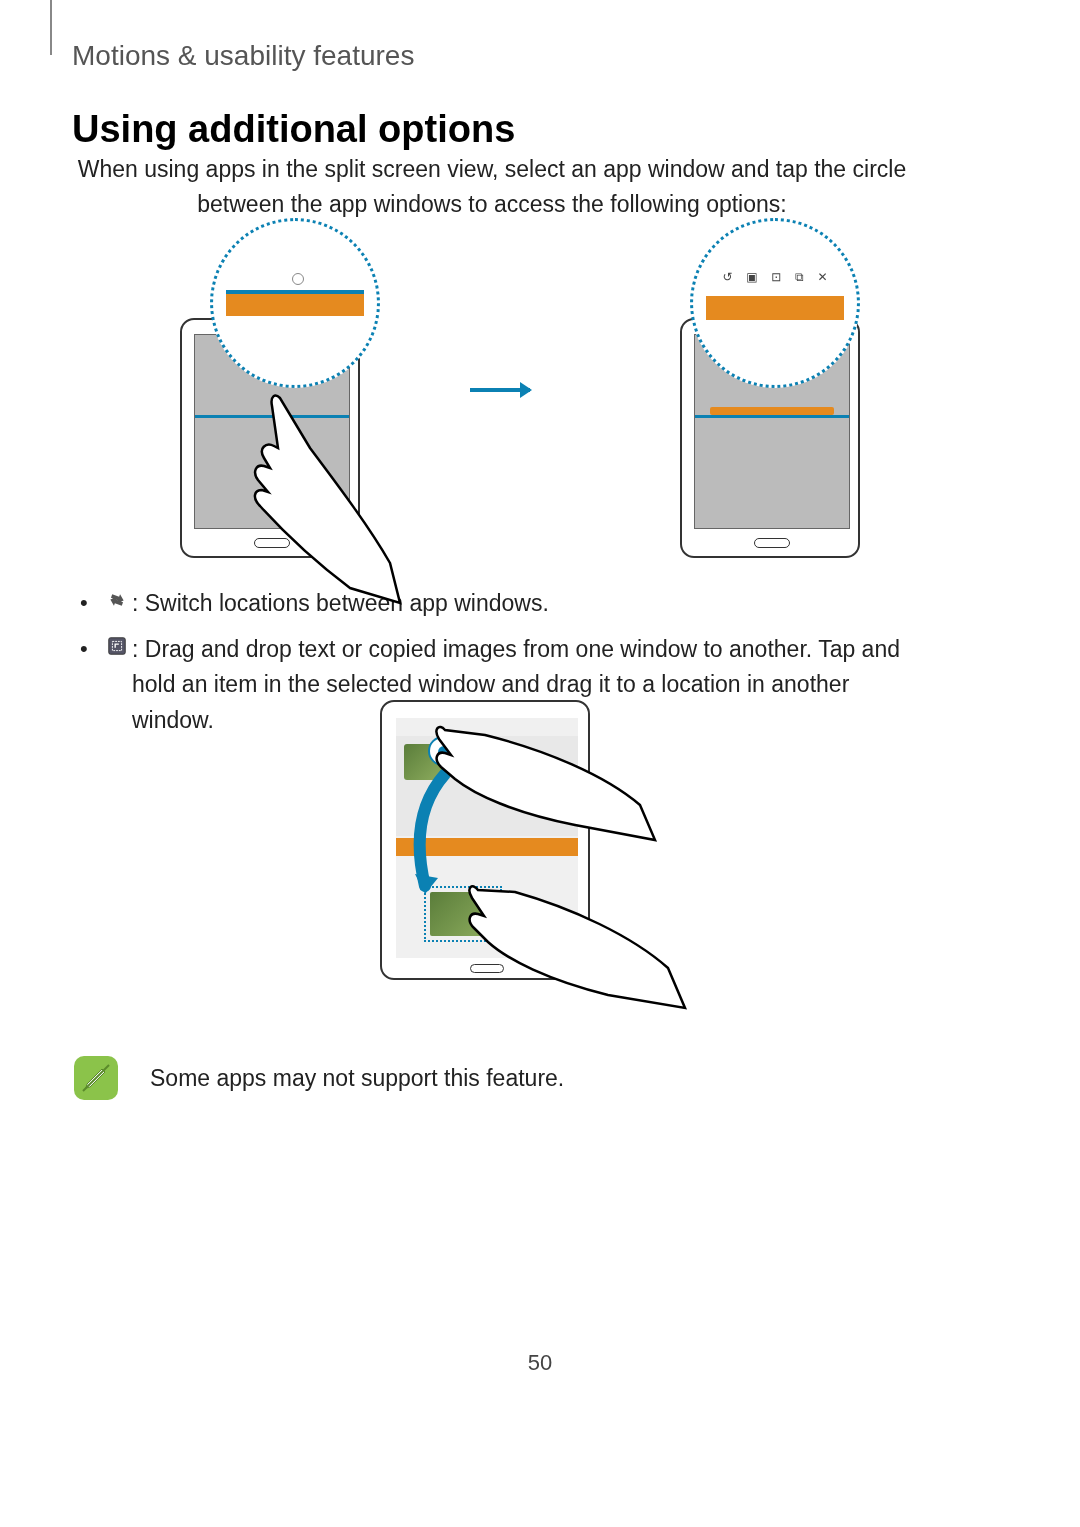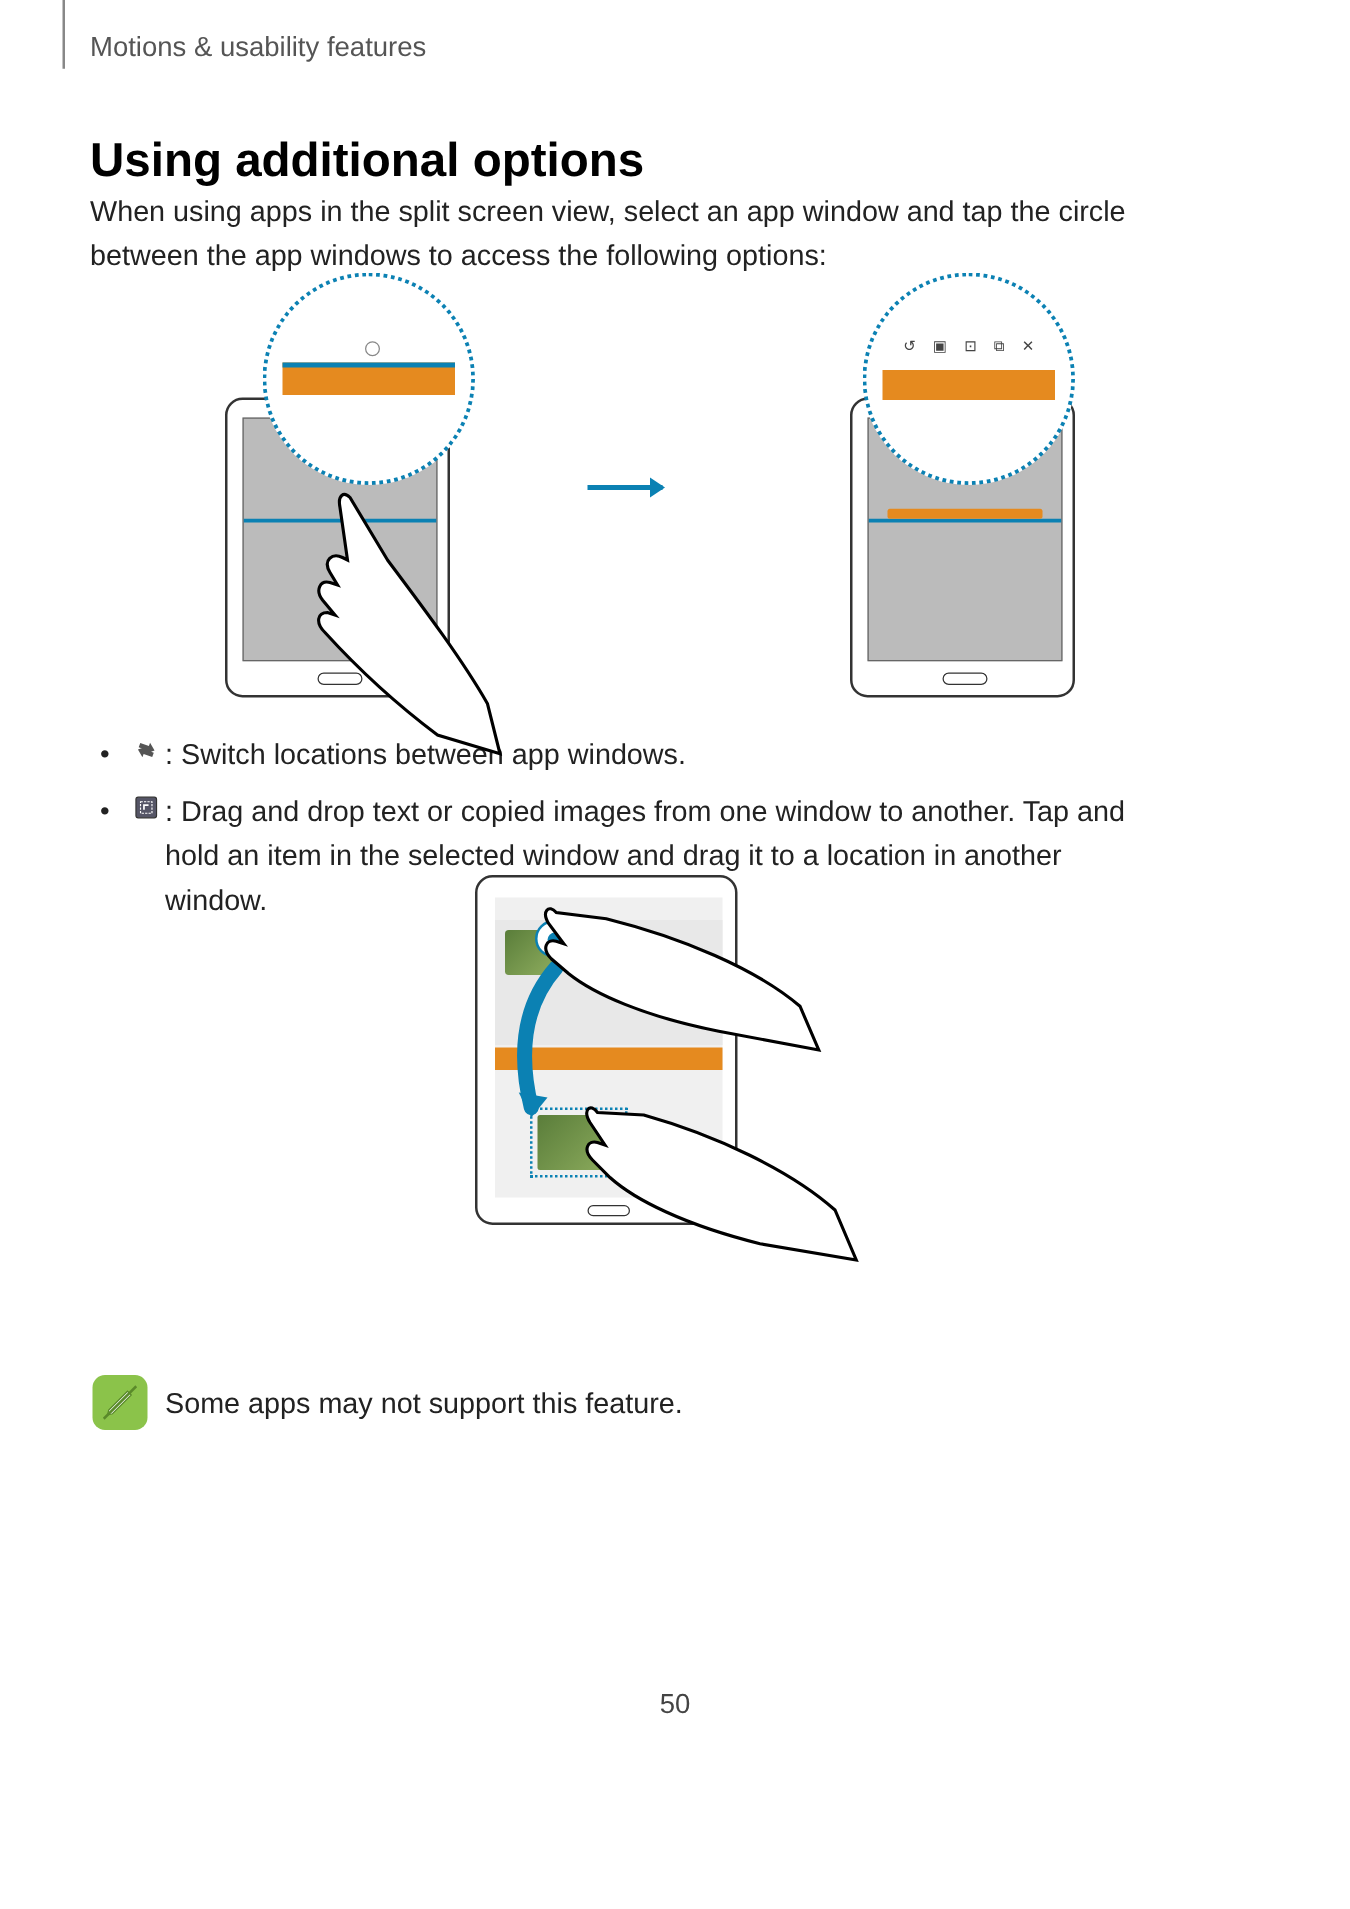--- a/index.html
+++ b/index.html
@@ -15,40 +15,41 @@
       position: absolute;
       left: 50px;
       top: 0;
       width: 2px;
       height: 55px;
       background: #888;
     }
     .breadcrumb {
       position: absolute;
       left: 72px;
-      top: 25px;
-      font-size: 22px;
+      top: 40px;
+      font-size: 28px;
       color: #555;
     }
     .section-title {
       position: absolute;
       left: 72px;
       top: 108px;
       font-size: 38px;
       font-weight: 700;
       color: #000;
     }
     .body-text {
       position: absolute;
       left: 72px;
       top: 152px;
       width: 840px;
       font-size: 23px;
       line-height: 1.5;
       color: #222;
+      text-align: center;
     }
     .figure-row {
       position: absolute;
       left: 180px;
       top: 218px;
       width: 700px;
       height: 350px;
       display: flex;
       align-items: center;
       justify-content: space-between;
@@ -257,24 +258,24 @@
     .home-btn-drag {
       position: absolute;
       left: 88px; top: 262px;
       width: 34px; height: 9px;
       border: 1.5px solid #333;
       border-radius: 6px;
     }
     .note-row {
       position: absolute;
       left: 74px;
-      top: 1100px;
+      top: 1056px;
       display: flex;
       align-items: center;
-      gap: 14px;
+      gap: 32px;
     }
     .note-icon {
       width: 44px; height: 44px;
       background: #8bc34a;
       border-radius: 10px;
       display: flex;
       align-items: center;
       justify-content: center;
     }
     .note-text {

